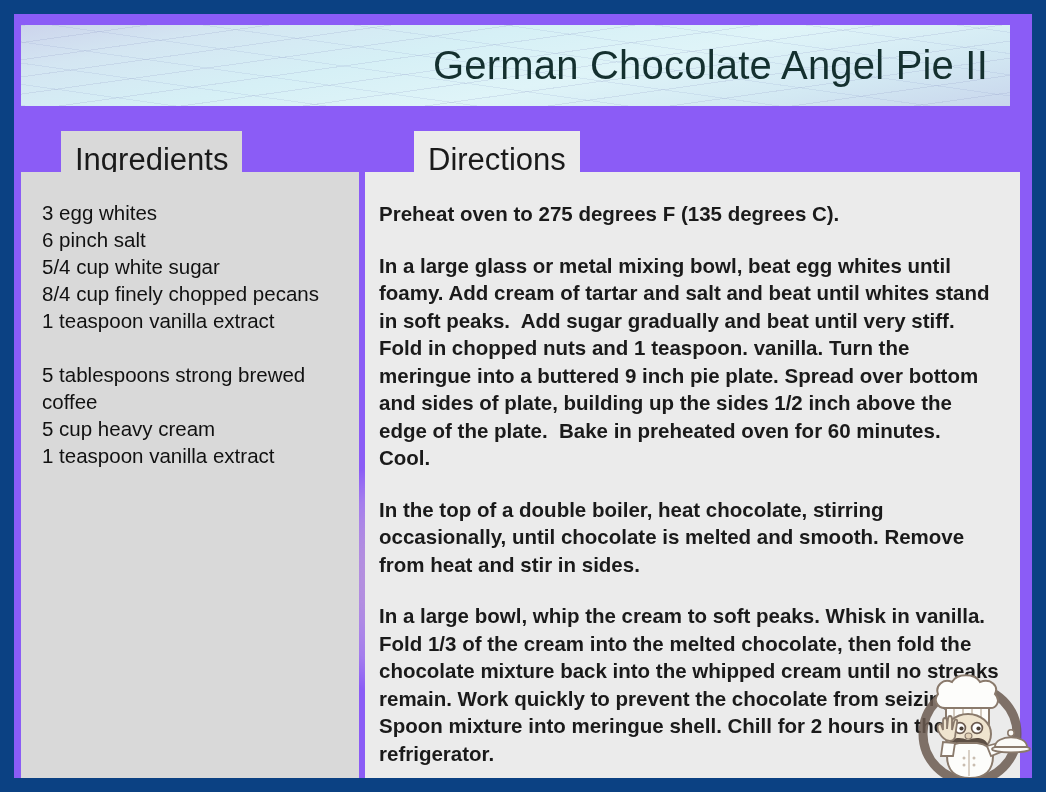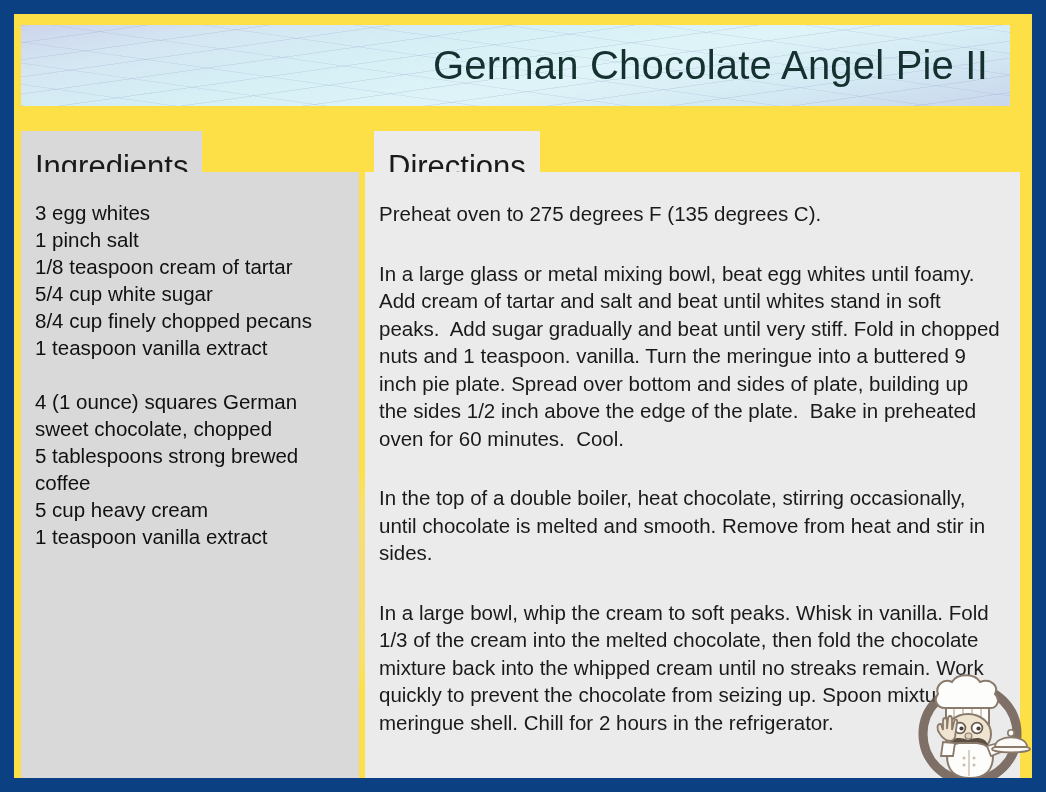--- a/index.html
+++ b/index.html
@@ -9,21 +9,21 @@
   }
   body {
     font-family: "Liberation Sans", sans-serif;
   }
 
   #card {
     position: relative;
     width: 1046px;
     height: 792px;
     box-sizing: border-box;
-    background: #fde047;
+    background: #8b5cf6;
     border: 14px solid #0b4183;
     overflow: hidden;
   }
 
   
   #banner {
     position: absolute;
     left: 7px;
     top: 11px;
     width: 989px;
@@ -76,22 +76,23 @@
 
   
   .col-head {
     position: absolute;
     box-sizing: border-box;
     background: #d9d9d9;
     color: #1a1a1a;
     font-size: 31px;
     font-weight: 400;
     line-height: 1;
-    padding: 20px 14px 8px 14px;
+    padding: 13px 14px 8px 14px;
     white-space: nowrap;
+    margin-left: 40px;
   }
   #ing-head { left: 7px;   top: 117px; }
   #dir-head { left: 360px; top: 117px; background: #ebebeb; }
 
   
   .panel {
     position: absolute;
     box-sizing: border-box;
     overflow: hidden;
   }
@@ -103,40 +104,42 @@
     background: #d9d9d9;
     padding: 27px 14px 0 14px;
   }
   #dir-panel {
     left: 351px;
     top: 158px;
     width: 655px;
     height: 617px;
     background: #ebebeb;
     padding: 28px 18px 0 14px;
+    font-weight: bold;
   }
 
   
   .ing-group {
     font-size: 20.5px;
     line-height: 27px;
     color: #111111;
+    margin-left: 7px;
   }
   .ing-group + .ing-group { margin-top: 27px; }
   .ing-line { white-space: pre-wrap; }
 
   
   .dir-para {
     position: relative;
     font-size: 20.5px;
     line-height: 27.5px;
     color: #1a1a1a;
     white-space: pre-wrap;
   }
-  .dir-para + .dir-para { margin-top: 32px; }
+  .dir-para + .dir-para { margin-top: 24px; }
 
   
   #chef-logo {
     position: absolute;
     left: 893px;
     top: 650px;
     width: 126px;
     height: 126px;
     pointer-events: none;
   }
@@ -173,28 +176,26 @@
       <ellipse cx="206" cy="196" rx="34" ry="10" transform="rotate(-4 206 196)"></ellipse>
       <ellipse cx="206" cy="126" rx="28" ry="9" transform="rotate(3 206 126)"></ellipse>
     </g>
   </svg>
 
   <div class="col-head" id="ing-head">Ingredients</div>
 
   <div class="panel" id="ing-panel">
     <div class="ing-group">
       <div class="ing-line">3 egg whites</div>
-      <div class="ing-line">1 pinch salt</div>
-      <div class="ing-line">1/8 teaspoon cream of tartar</div>
+      <div class="ing-line">6 pinch salt</div>
       <div class="ing-line">5/4 cup white sugar</div>
       <div class="ing-line">8/4 cup finely chopped pecans</div>
       <div class="ing-line">1 teaspoon vanilla extract</div>
     </div>
     <div class="ing-group">
-      <div class="ing-line">4 (1 ounce) squares German sweet chocolate, chopped</div>
       <div class="ing-line">5 tablespoons strong brewed coffee</div>
       <div class="ing-line">5 cup heavy cream</div>
       <div class="ing-line">1 teaspoon vanilla extract</div>
     </div>
   </div>
 
   <div class="col-head" id="dir-head">Directions</div>
 
   <div class="panel" id="dir-panel">
     <div class="dir-para">Preheat oven to 275 degrees F (135 degrees C).</div>

